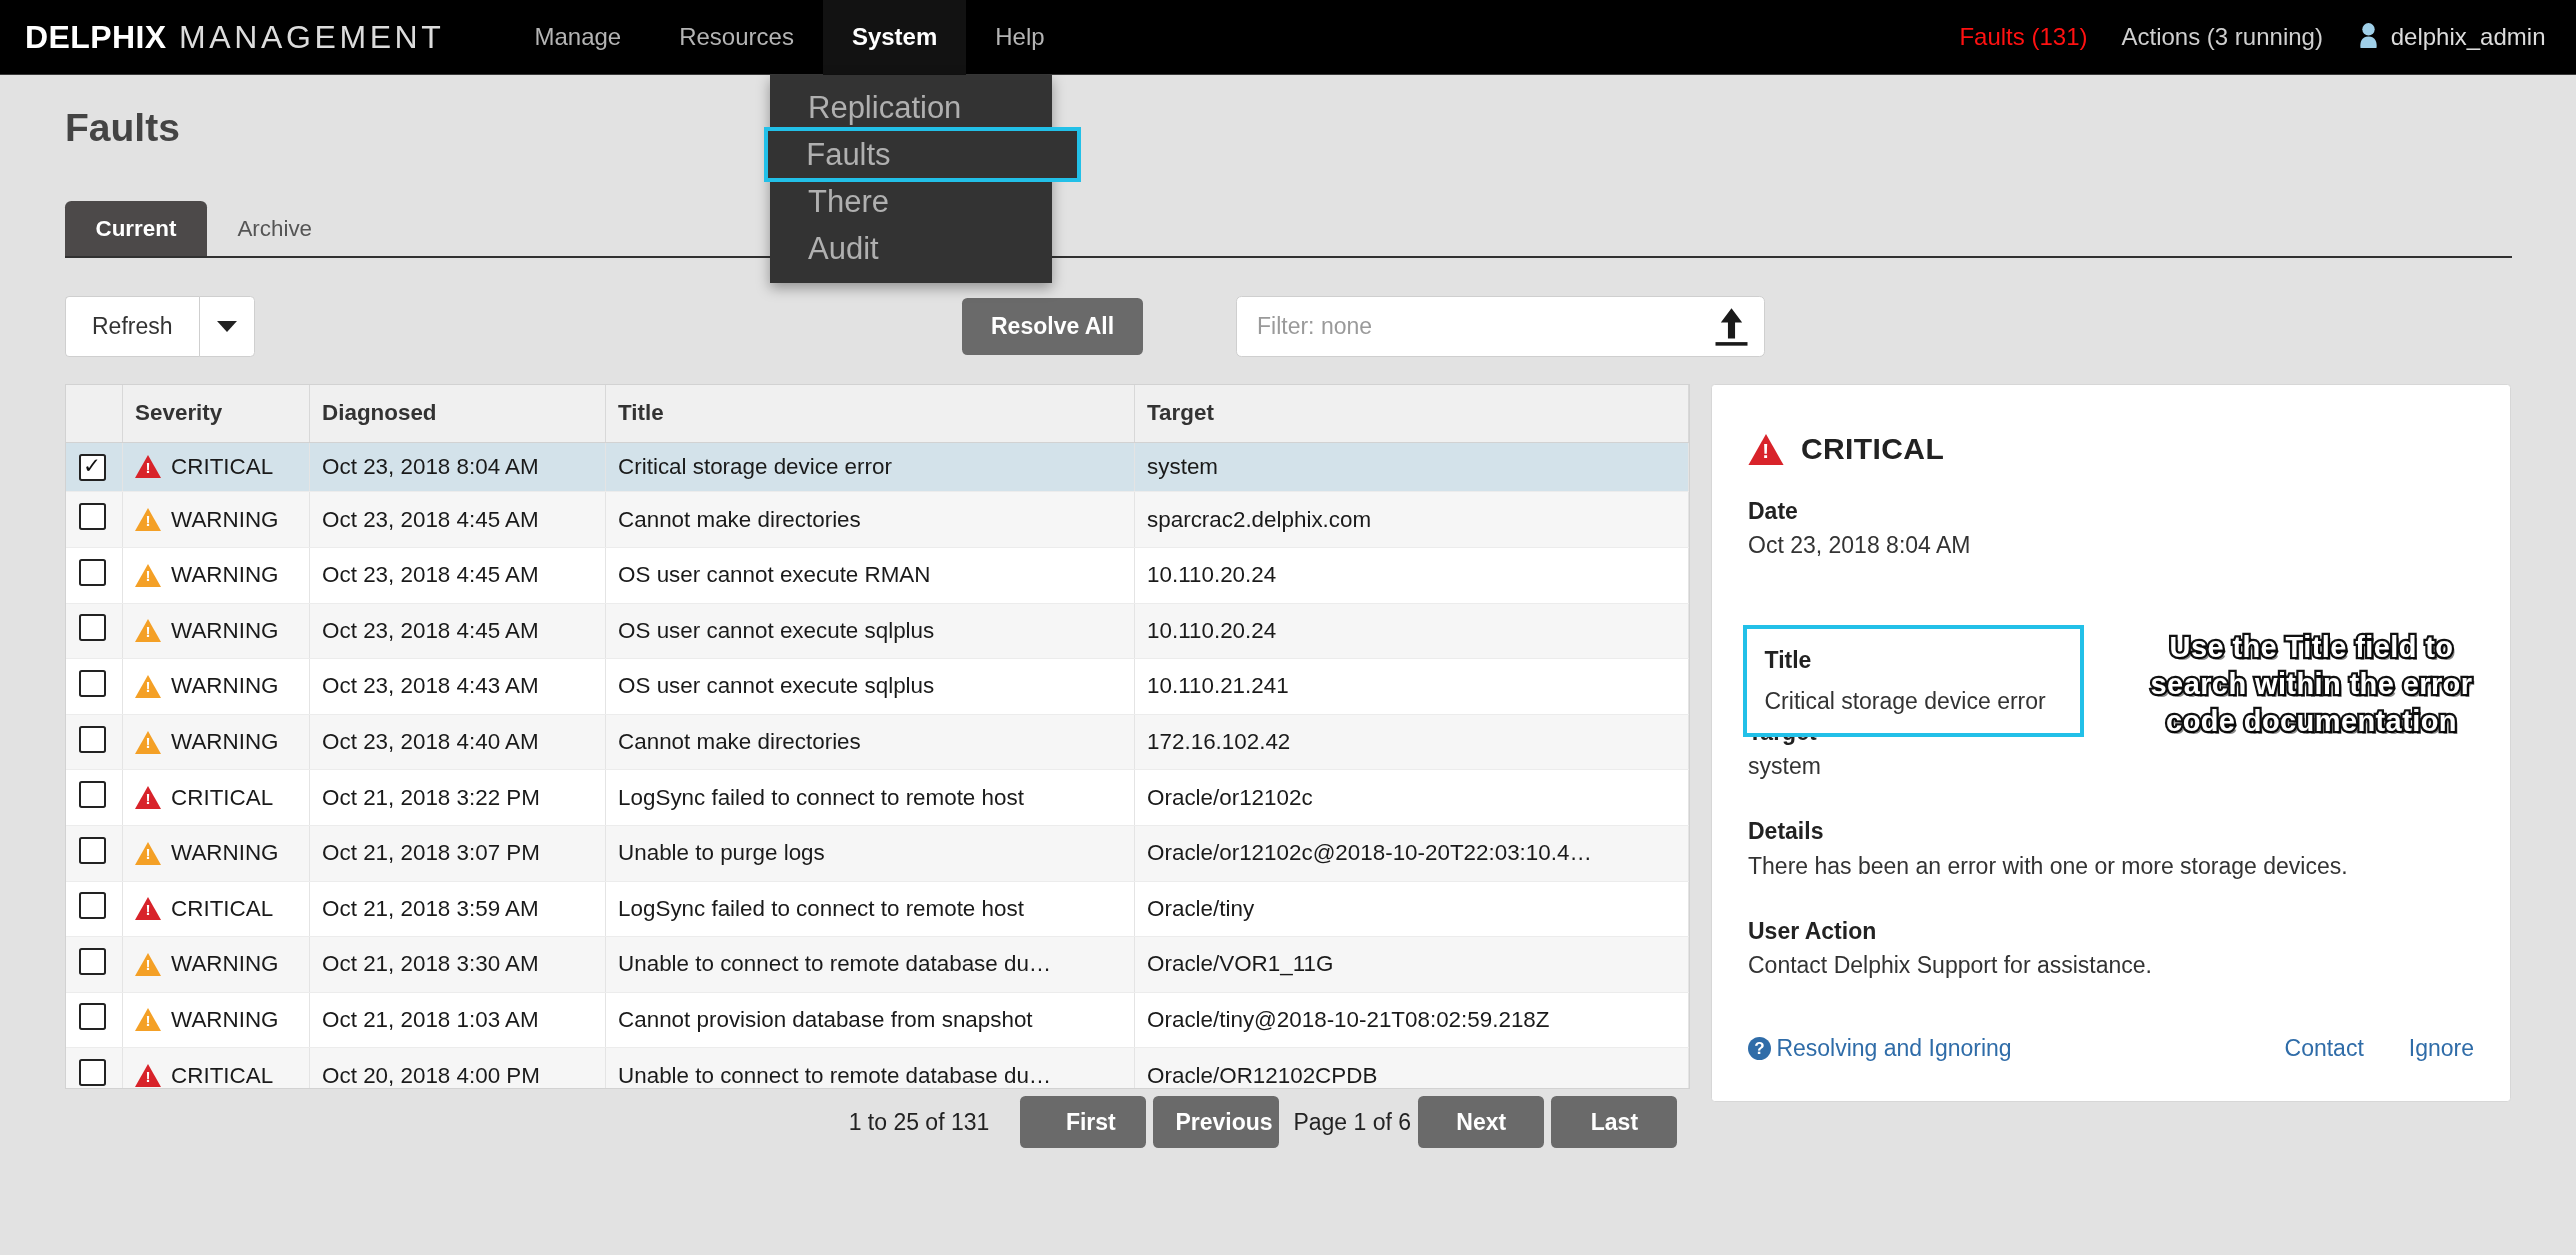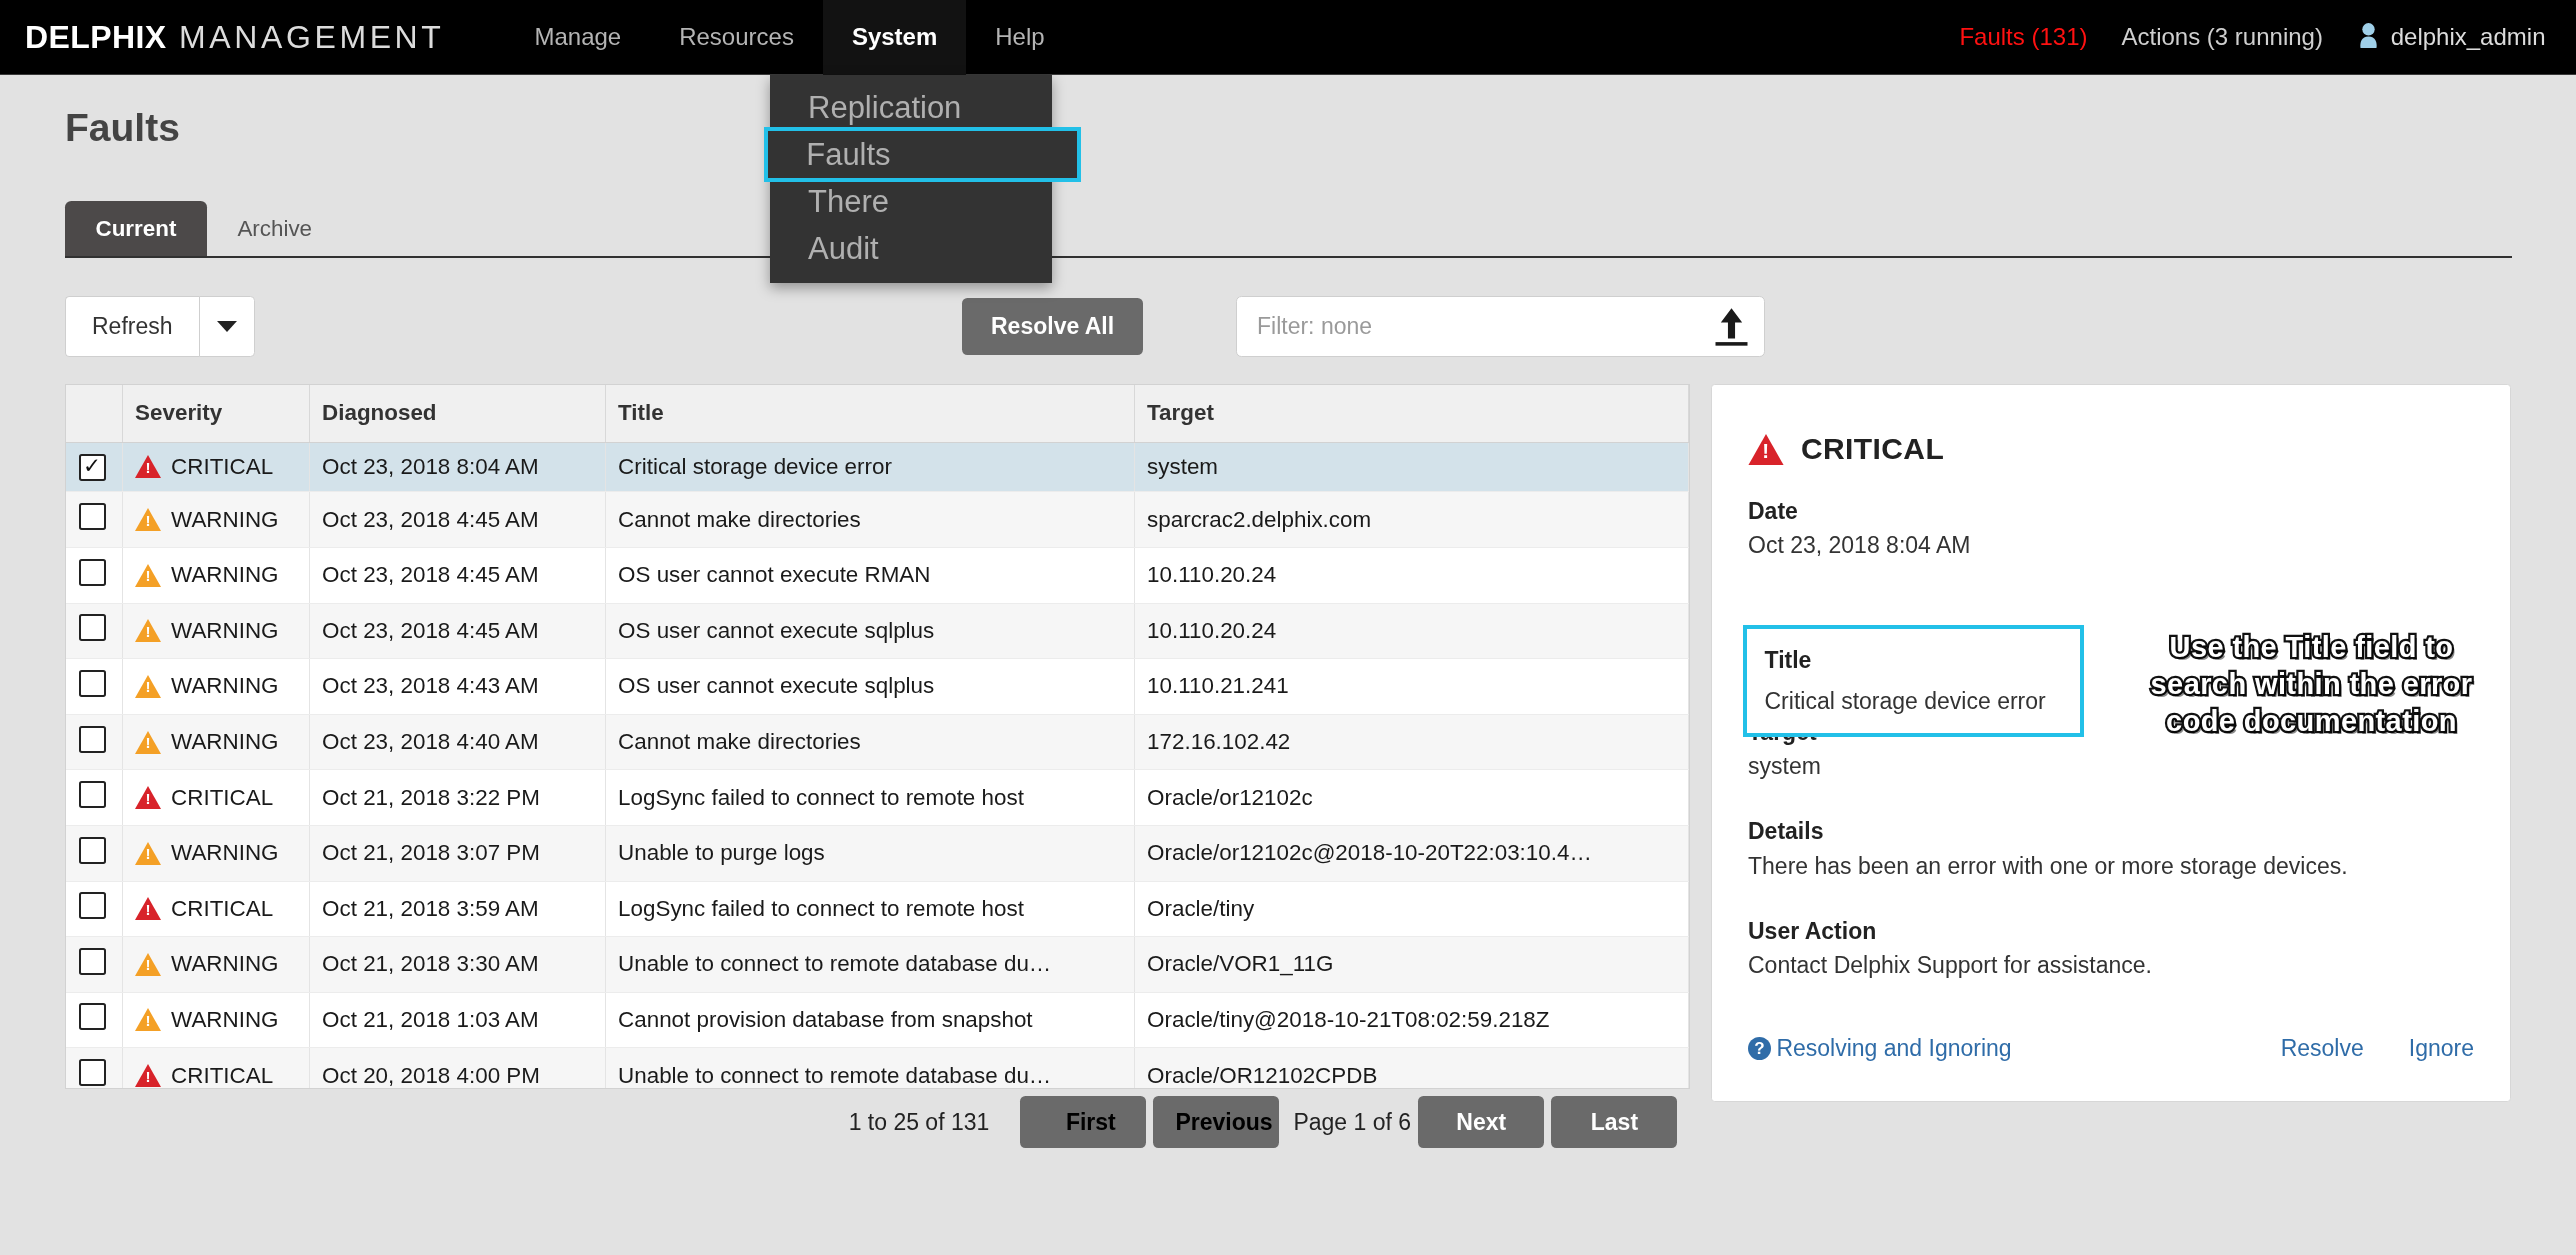--- a/index.html
+++ b/index.html
@@ -161,21 +161,21 @@
     position: absolute; top: 1096px; left: 65px; width: 1625px;
     display: flex; align-items: center; justify-content: flex-end;
     gap: 0px; padding-right: 5.4px;
   }
   .pg-count { font-size: 23px; color: #222; margin-right: 30.5px; white-space: nowrap; }
   .pg-btn {
     background: #6a6a6a; color: #fff; font-size: 23px; font-weight: bold;
     padding: 12.6px 0; width: 126px; text-align: center;
     border-radius: 5.4px; cursor: pointer; margin-right: 7.2px;
   }
-  .pg-btn.disabled { color: #000000; cursor: default; padding-left: 16px; }
+  .pg-btn.disabled { color: #ffffff; cursor: default; padding-left: 16px; }
   .pg-page { font-size: 23px; color: #222; margin: 0 7.2px; white-space: nowrap; }
 
   
   .detail {
     position: absolute; top: 384px; left: 1711px;
     width: 800px; height: 718px;
     background: #fff; border: 0.9px solid #d7d7d7; border-radius: 3.6px;
   }
   .det-sev {
     display: flex; align-items: center; gap: 14.4px;
@@ -493,20 +493,20 @@
       <div class="det-label">User Action</div>
       <div class="det-value">Contact Delphix Support for assistance.</div>
     </div>
 
     <div class="det-footer">
       <div class="help-link">
         <span class="help-ico">?</span>
         <span>Resolving and Ignoring</span>
       </div>
       <div class="foot-actions">
-        <div class="foot-link">Resolve</div>
+        <div class="foot-link">Contact</div>
         <div class="foot-link">Ignore</div>
       </div>
     </div>
   </div>
 
 </div>
 
 
 </body></html>

